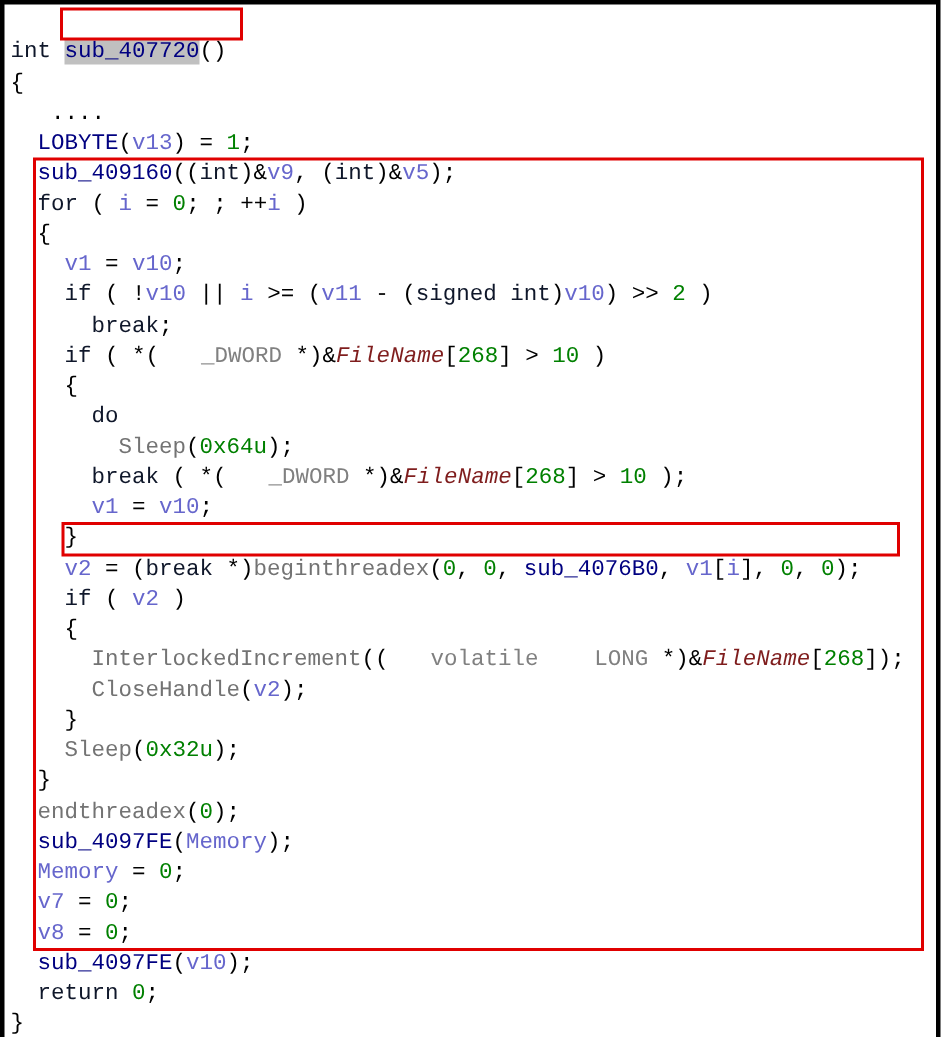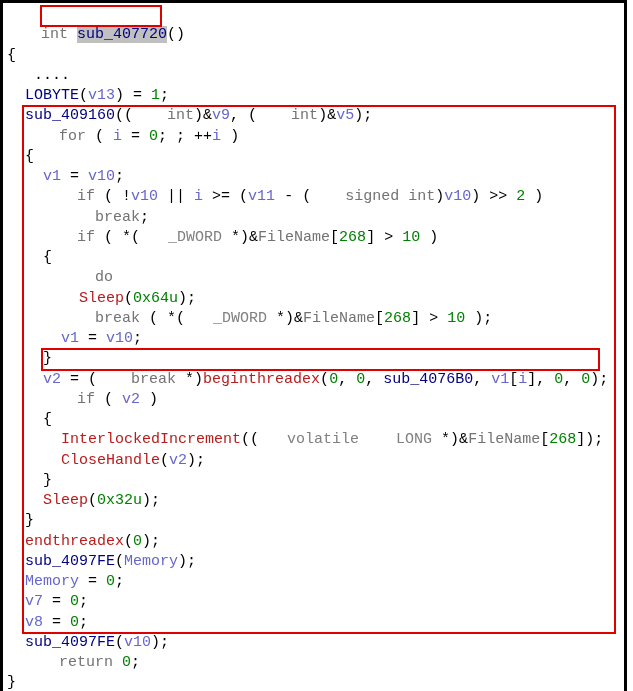--- a/index.html
+++ b/index.html
@@ -15,27 +15,27 @@
     width: 627px;
     box-sizing: border-box;
     padding: 2px 8px 2px 2px;
     position: relative;
   }
   .code-area {
     padding: 0 0 0 2px;
     white-space: pre;
     position: relative;
   }
-  .tok-kw     { color: #737373; margin-left: 34px; } 
+  .tok-kw     { color: #0f172a; } 
   .tok-type   { color: #808080; margin-left: 28px; } 
   .tok-fn     { color: #000080; } 
-  .tok-api    { color: #b91c1c; } 
+  .tok-api    { color: #737373; } 
   .tok-num    { color: #008000; } 
   .tok-var    { color: #6666cc; font-family: Liberation Mono, monospace; } 
-  .tok-id     { color: #737373; }
+  .tok-id     { color: #7f1d1d; font-style: italic; }
   .tok-punc   { color: #000; }
   .hl-name {
     background: #c0c0c0;
     color: #000080;
     margin-top: 44px;
   }
   .red-box-small {
     position: absolute;
     border: 2px solid #e00000;
     pointer-events: none;

